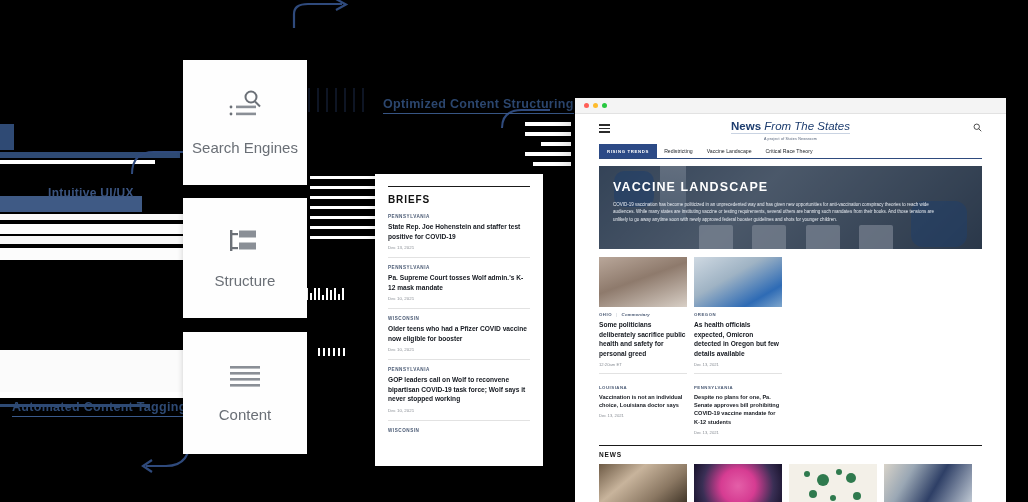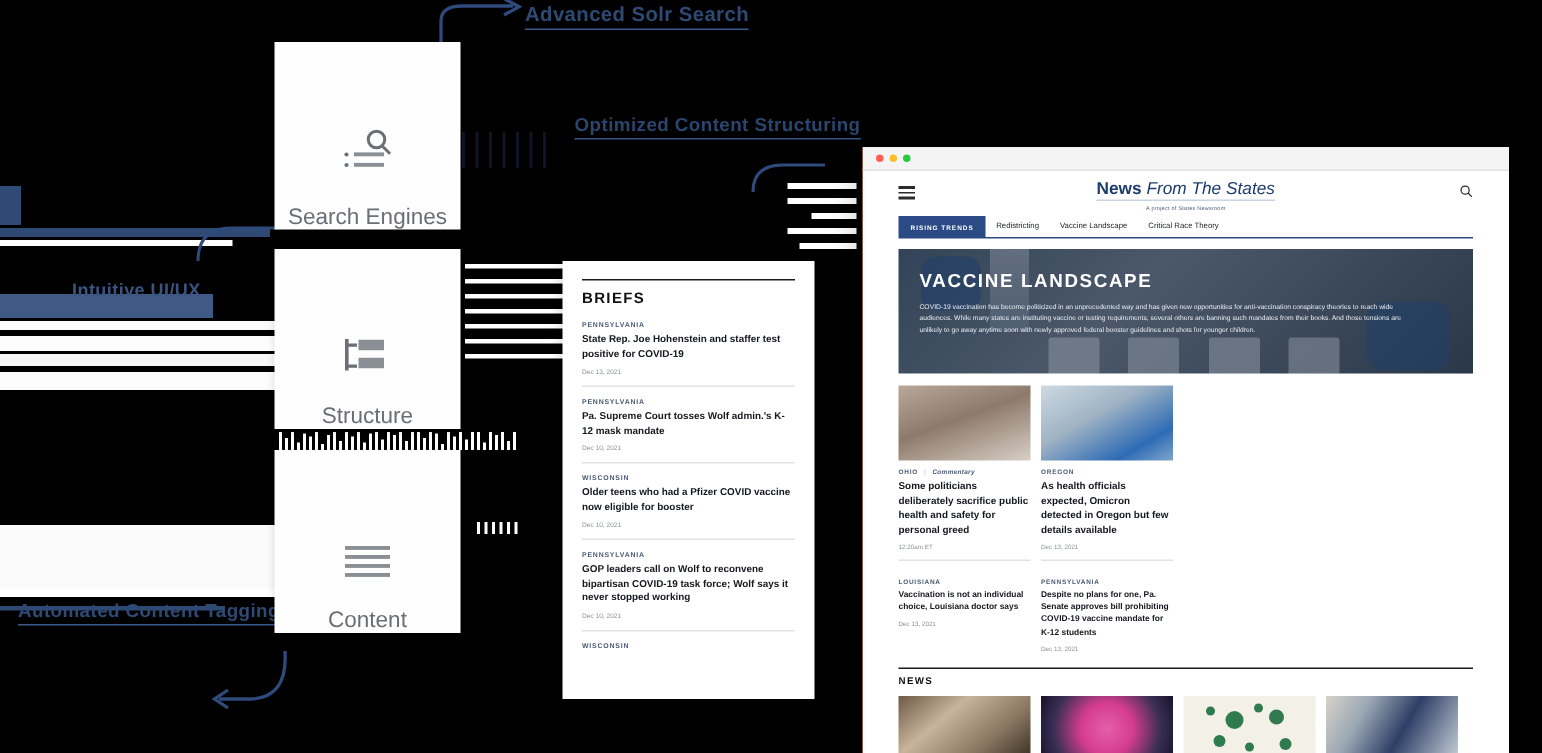--- a/index.html
+++ b/index.html
@@ -28,21 +28,21 @@
     letter-spacing:.3px;
     white-space:nowrap;
   }
   .dlabel .ul { display:block; border-bottom:1.5px solid #3a5a8c; margin-top:2px; }
 
   
   .fcard {
     position:absolute; background:#fefefe;
     box-shadow:0 1px 6px rgba(0,0,0,.18);
     display:flex; flex-direction:column;
-    align-items:center; justify-content:flex-end;
+    align-items:center; justify-content:center;margin-top:32px;
   }
   .fcard .ficon { margin-bottom:14px; }
   .fcard .flabel {
     font-size:15px; color:#6a6f76; font-weight:400;
     font-family:"Liberation Sans", sans-serif;
   }
 
   
   #briefs {
     position:absolute; left:351px; top:174px;
@@ -260,25 +260,24 @@
   </svg>
   <svg style="position:absolute;left:128px;top:148px;" width="70" height="28">
     <path d="M4,26 Q4,4 26,4 L58,4" stroke="#2f4a7c" stroke-width="2" fill="none"></path>
   </svg>
   <svg style="position:absolute;left:130px;top:432px;" width="80" height="46">
     <path d="M60,2 Q62,34 36,34 L16,34" stroke="#2f4a7c" stroke-width="2.2" fill="none"></path>
     <path d="M22,28 L13,34 L22,40" stroke="#2f4a7c" stroke-width="2.2" fill="none"></path>
   </svg>
 
   <div class="dlabel" style="left:350px;top:2px;font-size:13.5px;">
-    <span>Advanced Solr Search</span>
     <span class="ul"></span>
   </div>
 
-  <div class="dlabel" style="left:383px;top:76px;font-size:12.5px;opacity:.95;">
+  <div class="dlabel" style="left:383px;top:97px;font-size:12.5px;opacity:.95;">
     <span>Optimized Content Structuring</span>
     <span class="ul"></span>
   </div>
 
   <div class="dlabel" style="left:48px;top:186px;font-size:12px;color:#3a5480;">
     <span>Intuitive UI/UX</span>
   </div>
 
   <div class="dlabel" style="left:12px;top:400px;font-size:12.5px;">
     <span>Automated Content Tagging</span>

